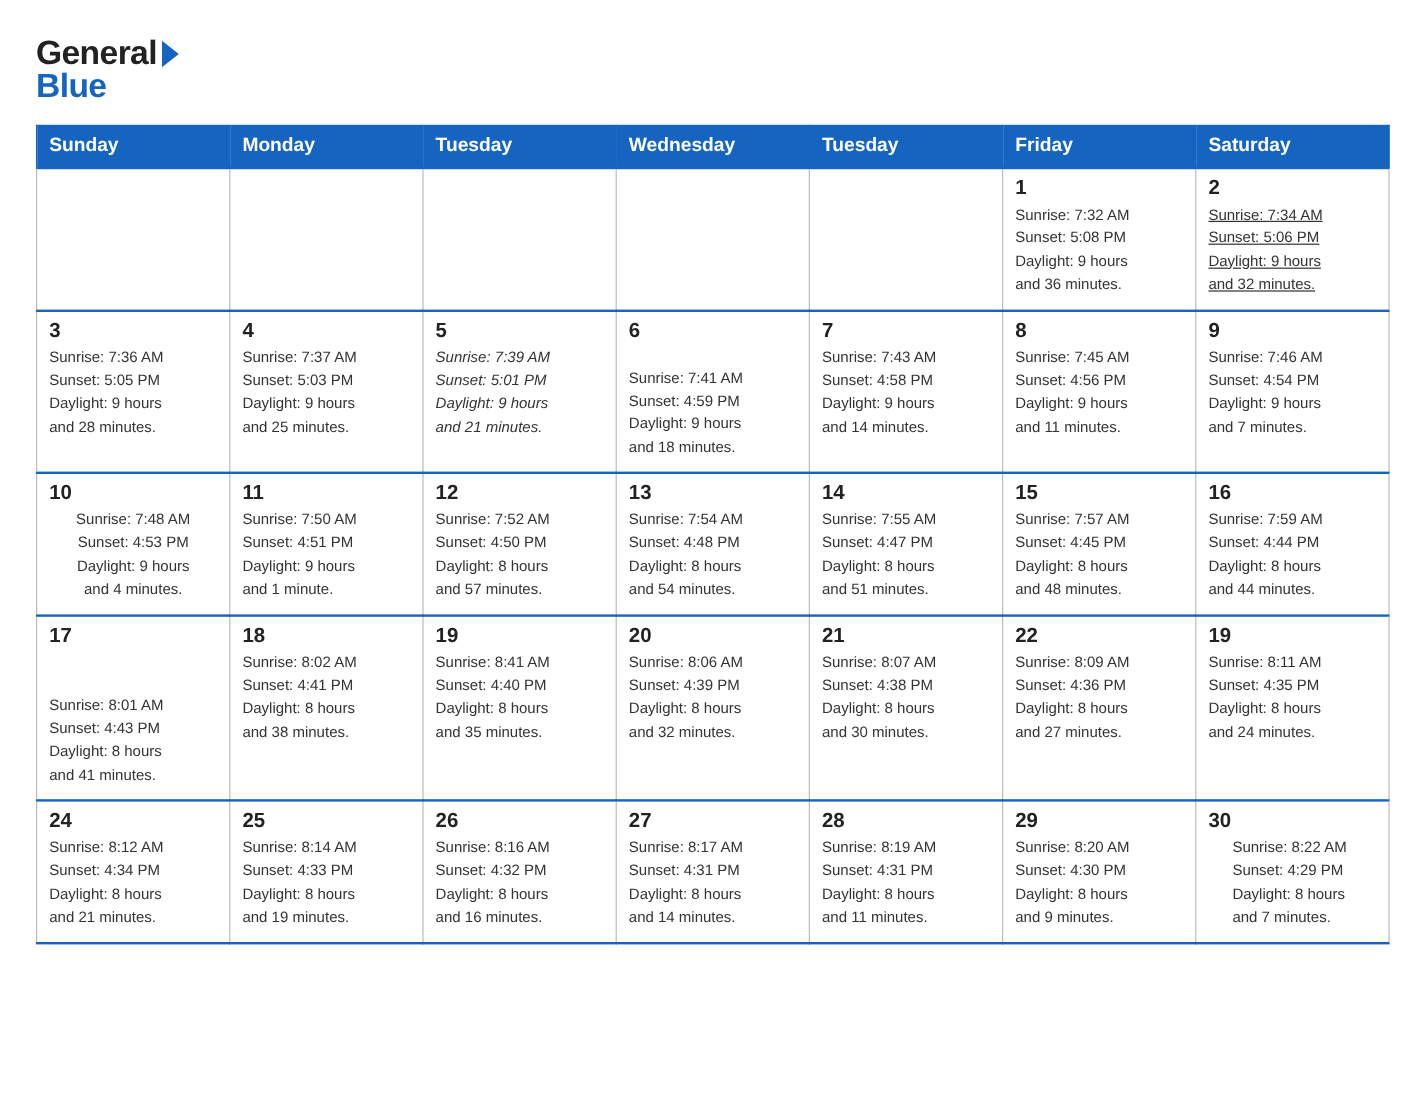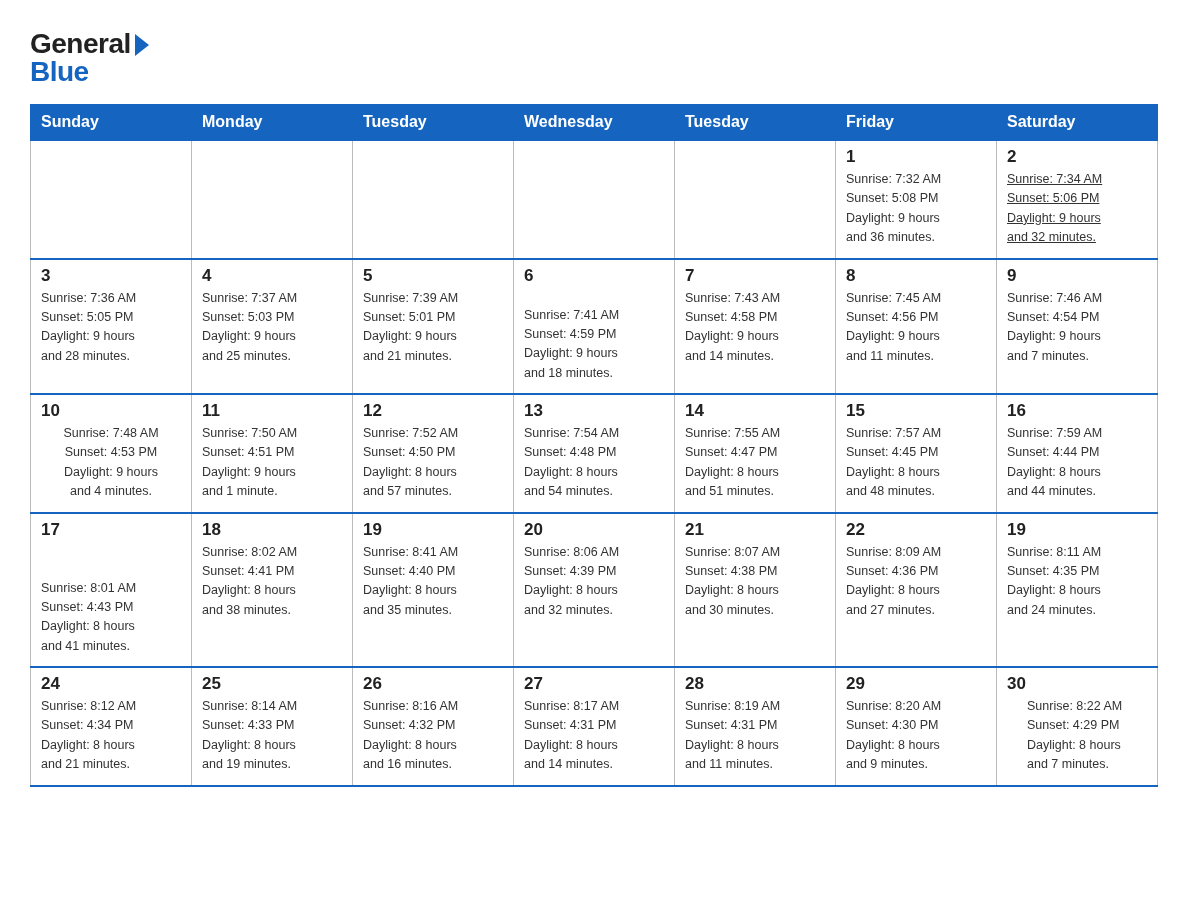--- a/index.html
+++ b/index.html
@@ -150,21 +150,21 @@
         </td>
         <td>
           <div class="day-number">4</div>
           <div class="day-info" style="white-space: pre-line;">Sunrise: 7:37 AM
 Sunset: 5:03 PM
 Daylight: 9 hours
 and 25 minutes.</div>
         </td>
         <td>
           <div class="day-number">5</div>
-          <div class="day-info" style="white-space: pre-line;">Sunrise: 7:39 AM
+          <div class="day-info" style="white-space: pre-line; font-style: italic;">Sunrise: 7:39 AM
 Sunset: 5:01 PM
 Daylight: 9 hours
 and 21 minutes.</div>
         </td>
         <td>
           <div class="day-number">6</div>
           <div class="day-info" style="white-space: pre-line; margin-top: 20px;">Sunrise: 7:41 AM
 Sunset: 4:59 PM
 Daylight: 9 hours
 and 18 minutes.</div>

